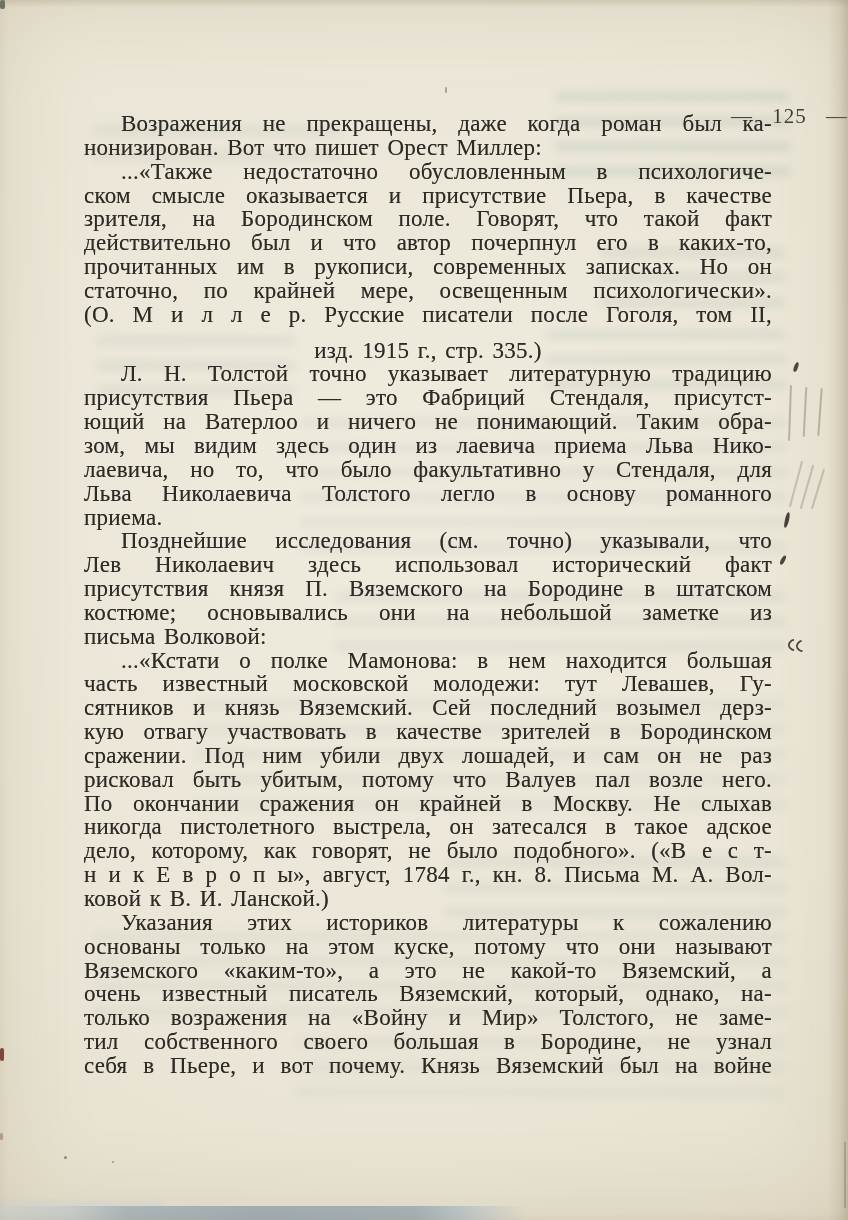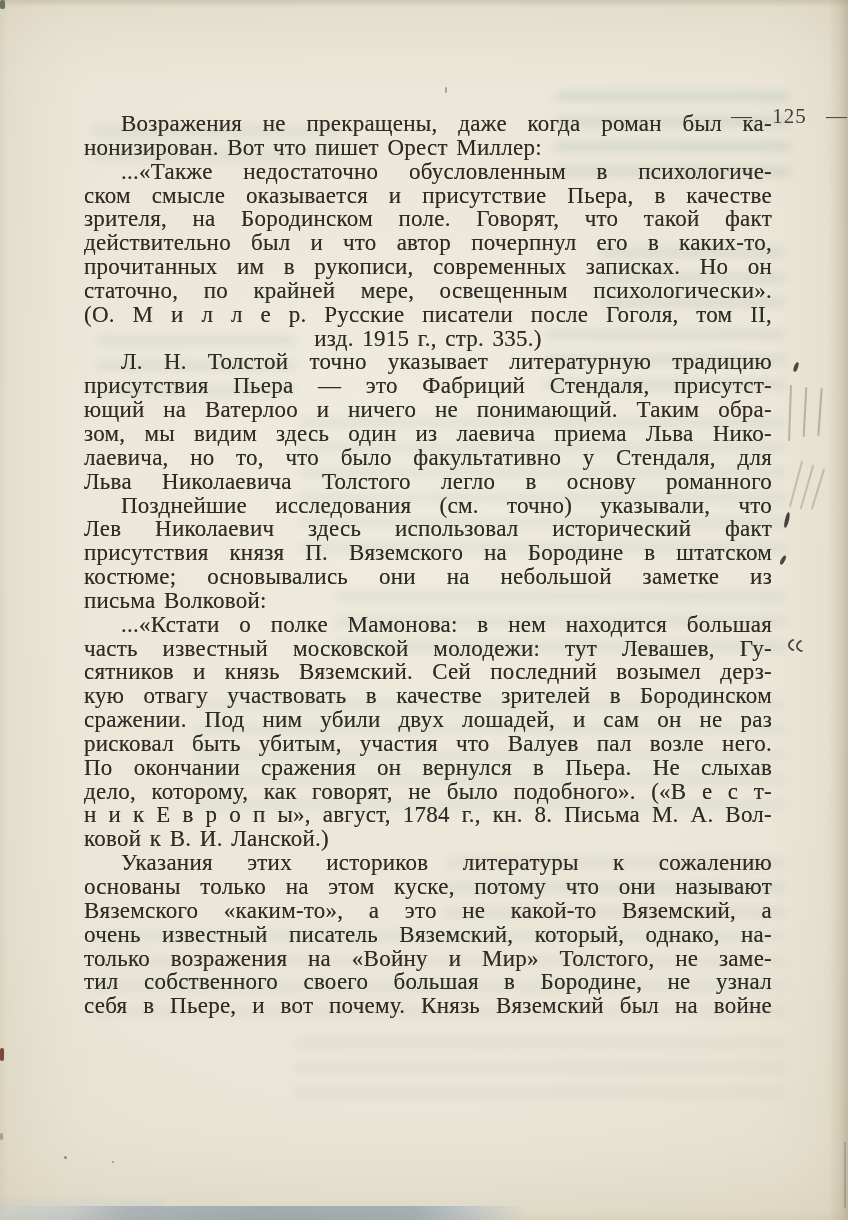--- a/index.html
+++ b/index.html
@@ -37,21 +37,21 @@
     position:absolute;left:84px;top:112px;width:688px;
     font-size:23px;line-height:23.85px;color:#2e2b26;
     letter-spacing:.25px;
     text-shadow:0 0 .5px rgba(46,43,38,.55);
   }
   .para{margin:0;padding:0;}
   .l{white-space:nowrap;white-space:normal;}
   .l{display:block;word-spacing:2.5px;}
   .j{text-align:justify;text-align-last:justify;word-spacing:2px;}
   .i{text-indent:37px;}
-  .c{text-align:center;text-align-last:center;}
+  .c{text-align:center;text-align-last:center;margin-top:12px;}
   
   .ghost{
     position:absolute;pointer-events:none;border-radius:6px;
     background:repeating-linear-gradient(180deg, rgba(124,158,147,.26) 0 9px, rgba(124,158,147,0) 9px 25px);
     filter:blur(4px);
   }
   
   .pm{position:absolute;pointer-events:none;}
   .pm-comma{width:4px;height:10px;border-radius:60% 40% 55% 45%;background:#4c4540;}
   .stroke{position:absolute;width:2px;border-radius:2px;background:rgba(112,109,101,.42);}
@@ -114,38 +114,40 @@
       <span class="l c">изд. 1915 г., стр. 335.)</span>
     </div>
 
     <div class="para">
       <span class="l j i">Л. Н. Толстой точно указывает литературную традицию</span>
       <span class="l j">присутствия Пьера — это Фабриций Стендаля, присутст-</span>
       <span class="l j">ющий на Ватерлоо и ничего не понимающий. Таким обра-</span>
       <span class="l j">зом, мы видим здесь один из лаевича приема Льва Нико-</span>
       <span class="l j">лаевича, но то, что было факультативно у Стендаля, для</span>
       <span class="l j">Льва Николаевича Толстого легло в основу романного</span>
+      <span class="l">приема.</span>
     </div>
 
     <div class="para">
       <span class="l j i">Позднейшие исследования (см. точно) указывали, что</span>
       <span class="l j">Лев Николаевич здесь использовал исторический факт</span>
       <span class="l j">присутствия князя П. Вяземского на Бородине в штатском</span>
       <span class="l j">костюме; основывались они на небольшой заметке из</span>
       <span class="l">письма Волковой:</span>
     </div>
 
     <div class="para">
       <span class="l j i">...«Кстати о полке Мамонова: в нем находится большая</span>
       <span class="l j">часть известный московской молодежи: тут Левашев, Гу-</span>
       <span class="l j">сятников и князь Вяземский. Сей последний возымел дерз-</span>
       <span class="l j">кую отвагу участвовать в качестве зрителей в Бородинском</span>
       <span class="l j">сражении. Под ним убили двух лошадей, и сам он не раз</span>
-      <span class="l j">рисковал быть убитым, участия что Валуев пал возле него.</span>
-      <span class="l j">По окончании сражения он вернулся в Пьера. Не слыхав</span>
+      <span class="l j">рисковал быть убитым, потому что Валуев пал возле него.</span>
+      <span class="l j">По окончании сражения он крайней в Москву. Не слыхав</span>
+      <span class="l j">никогда пистолетного выстрела, он затесался в такое адское</span>
       <span class="l j">дело, которому, как говорят, не было подобного». («В е с т-</span>
       <span class="l j">н и к  Е в р о п ы», август, 1784 г., кн. 8. Письма М. А. Вол-</span>
       <span class="l">ковой к В. И. Ланской.)</span>
     </div>
 
     <div class="para">
       <span class="l j i">Указания этих историков литературы к сожалению</span>
       <span class="l j">основаны только на этом куске, потому что они называют</span>
       <span class="l j">Вяземского «каким-то», а это не какой-то Вяземский, а</span>
       <span class="l j">очень известный писатель Вяземский, который, однако, на-</span>

